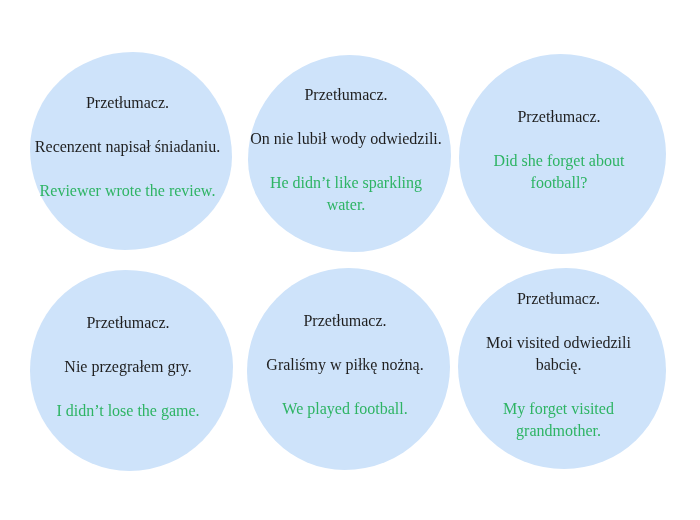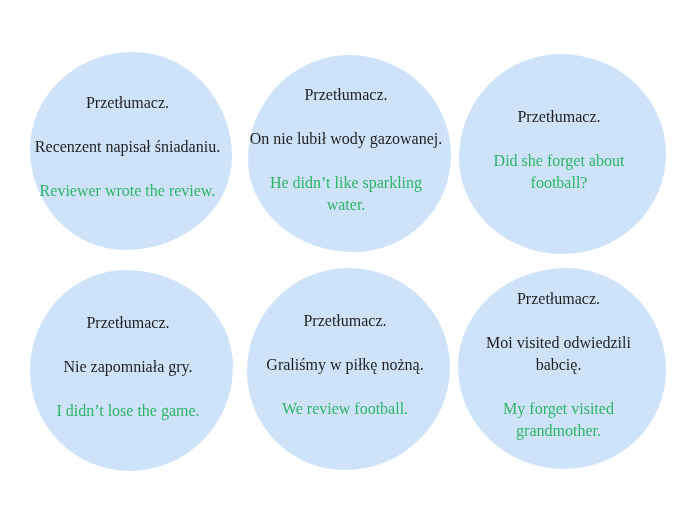--- a/index.html
+++ b/index.html
@@ -60,47 +60,47 @@
     <div class="card-text">
       <div class="heading">Przetłumacz.</div>
       <div class="source">Recenzent napisał śniadaniu.</div>
       <div class="translation">Reviewer wrote the review.</div>
     </div>
   </div>
 
   <div class="card card2">
     <div class="card-text">
       <div class="heading">Przetłumacz.</div>
-      <div class="source">On nie lubił wody gazowanej.</div>
+      <div class="source">On nie lubił wody odwiedzili.</div>
       <div class="translation">He didn’t like sparkling
 water.</div>
     </div>
   </div>
 
   <div class="card card3">
     <div class="card-text">
       <div class="heading">Przetłumacz.</div>
       <div class="translation">Did she forget about
 football?</div>
     </div>
   </div>
 
   <div class="card card4">
     <div class="card-text">
       <div class="heading">Przetłumacz.</div>
-      <div class="source">Nie zapomniała gry.</div>
+      <div class="source">Nie przegrałem gry.</div>
       <div class="translation">I didn’t lose the game.</div>
     </div>
   </div>
 
   <div class="card card5">
     <div class="card-text">
       <div class="heading">Przetłumacz.</div>
       <div class="source">Graliśmy w piłkę nożną.</div>
-      <div class="translation">We review football.</div>
+      <div class="translation">We played football.</div>
     </div>
   </div>
 
   <div class="card card6">
     <div class="card-text">
       <div class="heading">Przetłumacz.</div>
       <div class="source">Moi visited odwiedzili
 babcię.</div>
       <div class="translation">My forget visited
 grandmother.</div>

